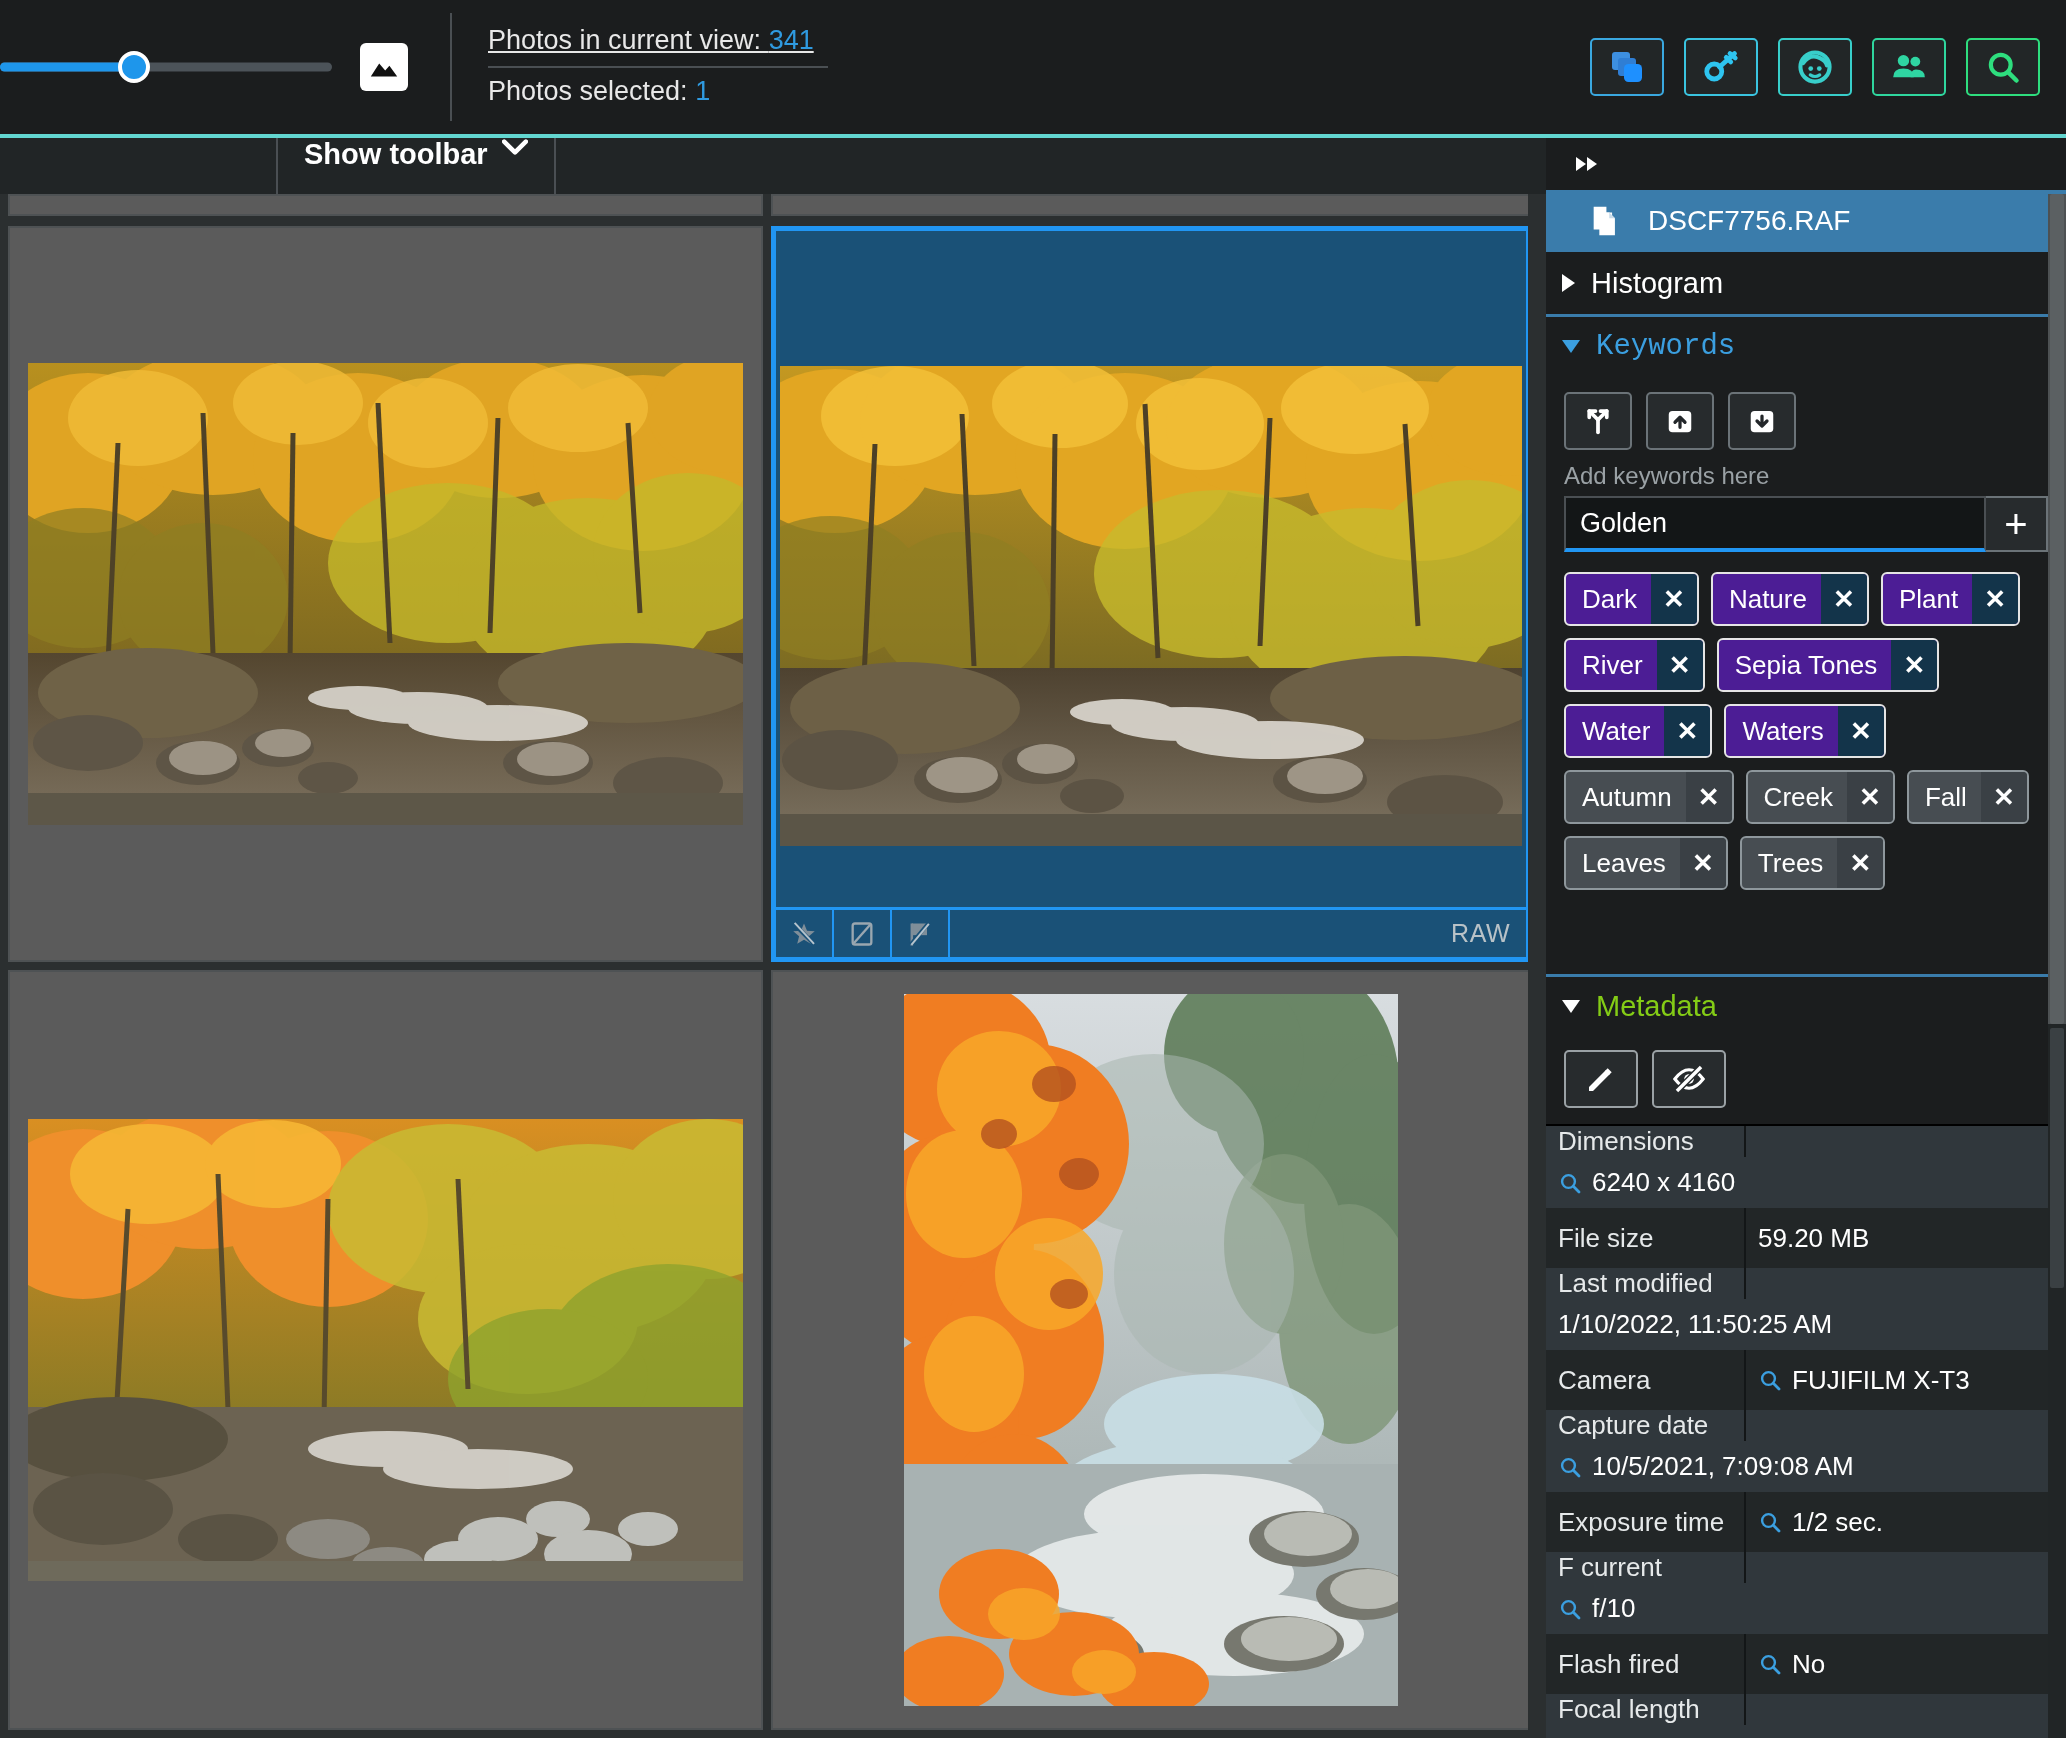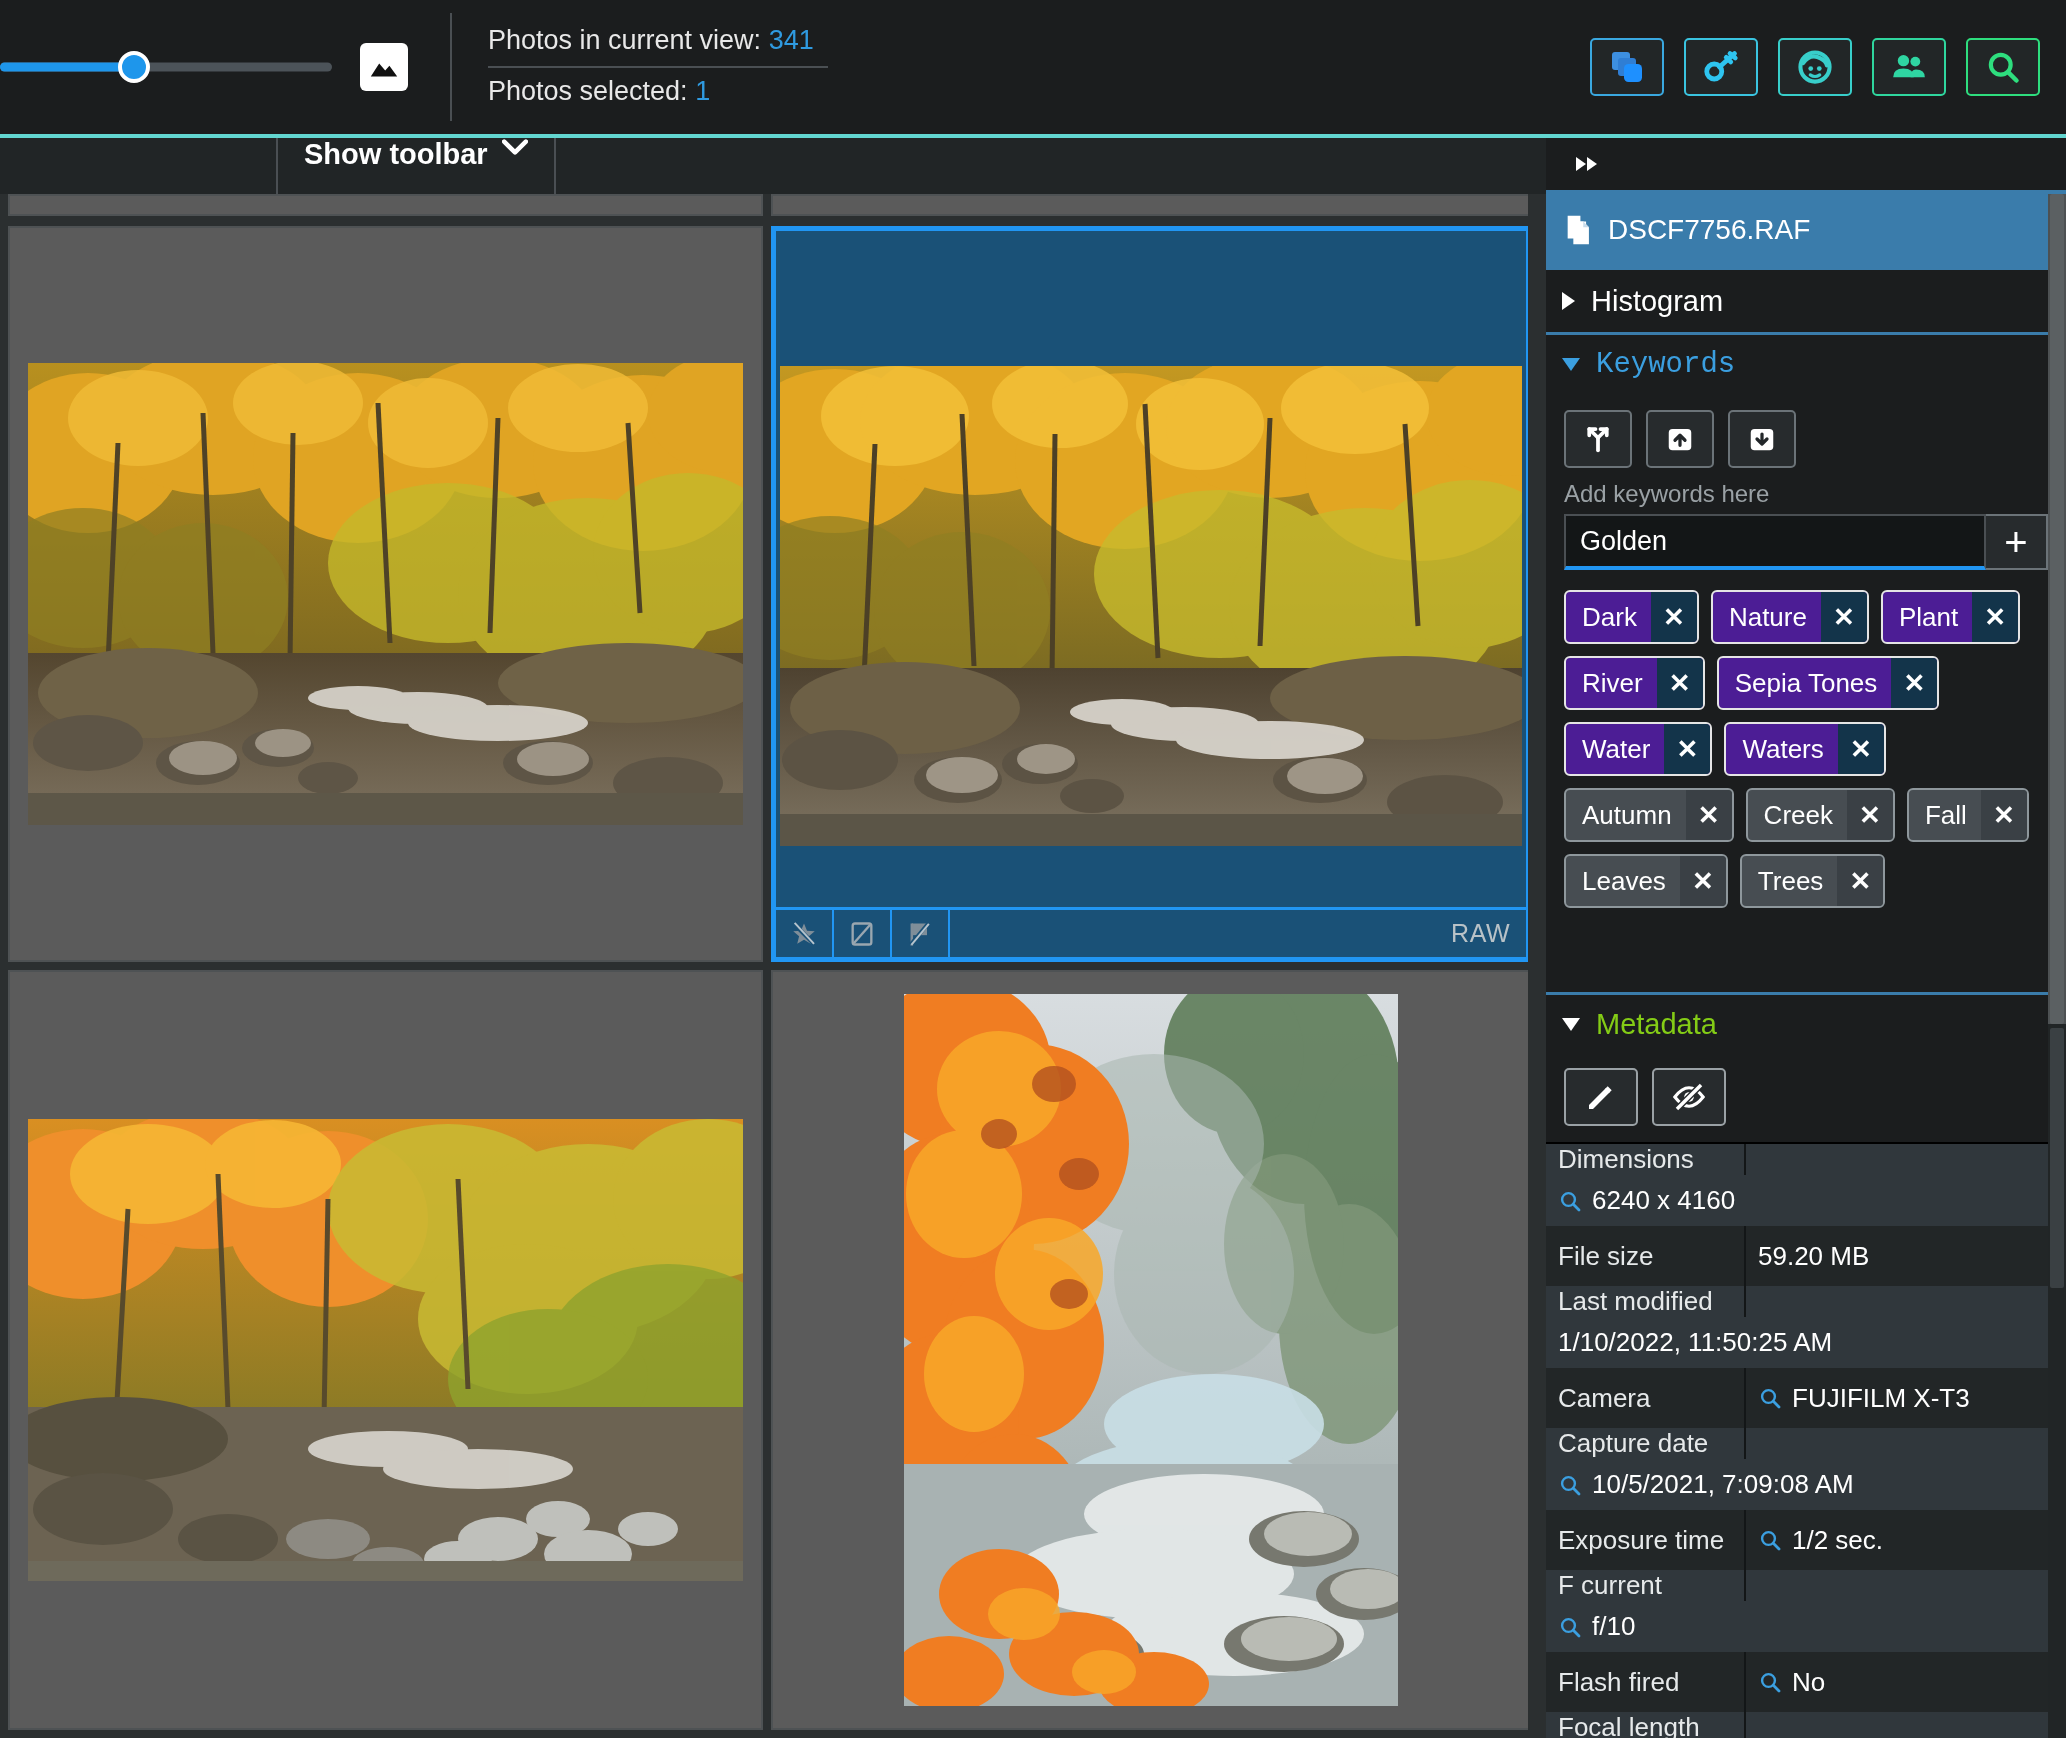--- a/index.html
+++ b/index.html
@@ -37,21 +37,21 @@
     width: 48px; height: 48px; border-radius: 6px; background: #ffffff;
     margin-left: 28px; display: flex; align-items: center; justify-content: center;
     flex: none;
   }
   .vdiv { width: 2px; height: 108px; background: #4a4f53; margin-left: 42px; flex: none; }
   .counts { margin-left: 36px; display: flex; flex-direction: column; gap: 0px; }
   .count-row {
     font-size: 27px; color: #e8e8e8; padding: 8px 0 10px 0;
     width: 340px; white-space: nowrap;
   }
-  .count-row.first { border-bottom: 2px solid #4a4f53; }
+  .count-row.first { border-bottom: 2px solid #4a4f53; text-decoration: underline; }
   .count-num { color: #2f9ae0; }
   .topbar-actions {
     position: absolute; right: 26px; top: 50%; transform: translateY(-50%);
     display: flex; gap: 20px;
   }
   .tb-btn {
     width: 74px; height: 58px; border-radius: 5px; background: #222627;
     display: flex; align-items: center; justify-content: center;
   }
   .tb-btn.b1 { border: 2px solid #3aa8e0; }
@@ -106,22 +106,22 @@
   
   .rpanel {
     position: absolute; left: 1546px; top: 138px; width: 520px; height: 1600px;
     background: #1b1d1e; overflow: hidden;
   }
   .rp-top {
     height: 52px; background: #1b1d1e; display: flex; align-items: center;
     padding-left: 28px;
   }
   .file-row {
-    height: 80px; background: #3a7cab; display: flex; align-items: center;
-    gap: 12px; padding-left: 16px; color: #fff; font-size: 28px;
+    height: 62px; background: #3a7cab; display: flex; align-items: center;
+    gap: 26px; padding-left: 42px; color: #fff; font-size: 28px;
   }
   .section-head {
     height: 62px; display: flex; align-items: center; gap: 16px; padding-left: 16px;
     font-size: 29px; color: #fff; background: #1b1d1e;
   }
   .section-head.keywords { color: #3b9fe0; border-top: 3px solid #3a7cab; font-family: Liberation Mono, monospace; }
   .section-head.metadata { color: #84cc16; border-top: 3px solid #3a7cab; background: #1b1d1e; }
   .tri-right {
     width: 0; height: 0; border-left: 13px solid #fff;
     border-top: 9px solid transparent; border-bottom: 9px solid transparent;

